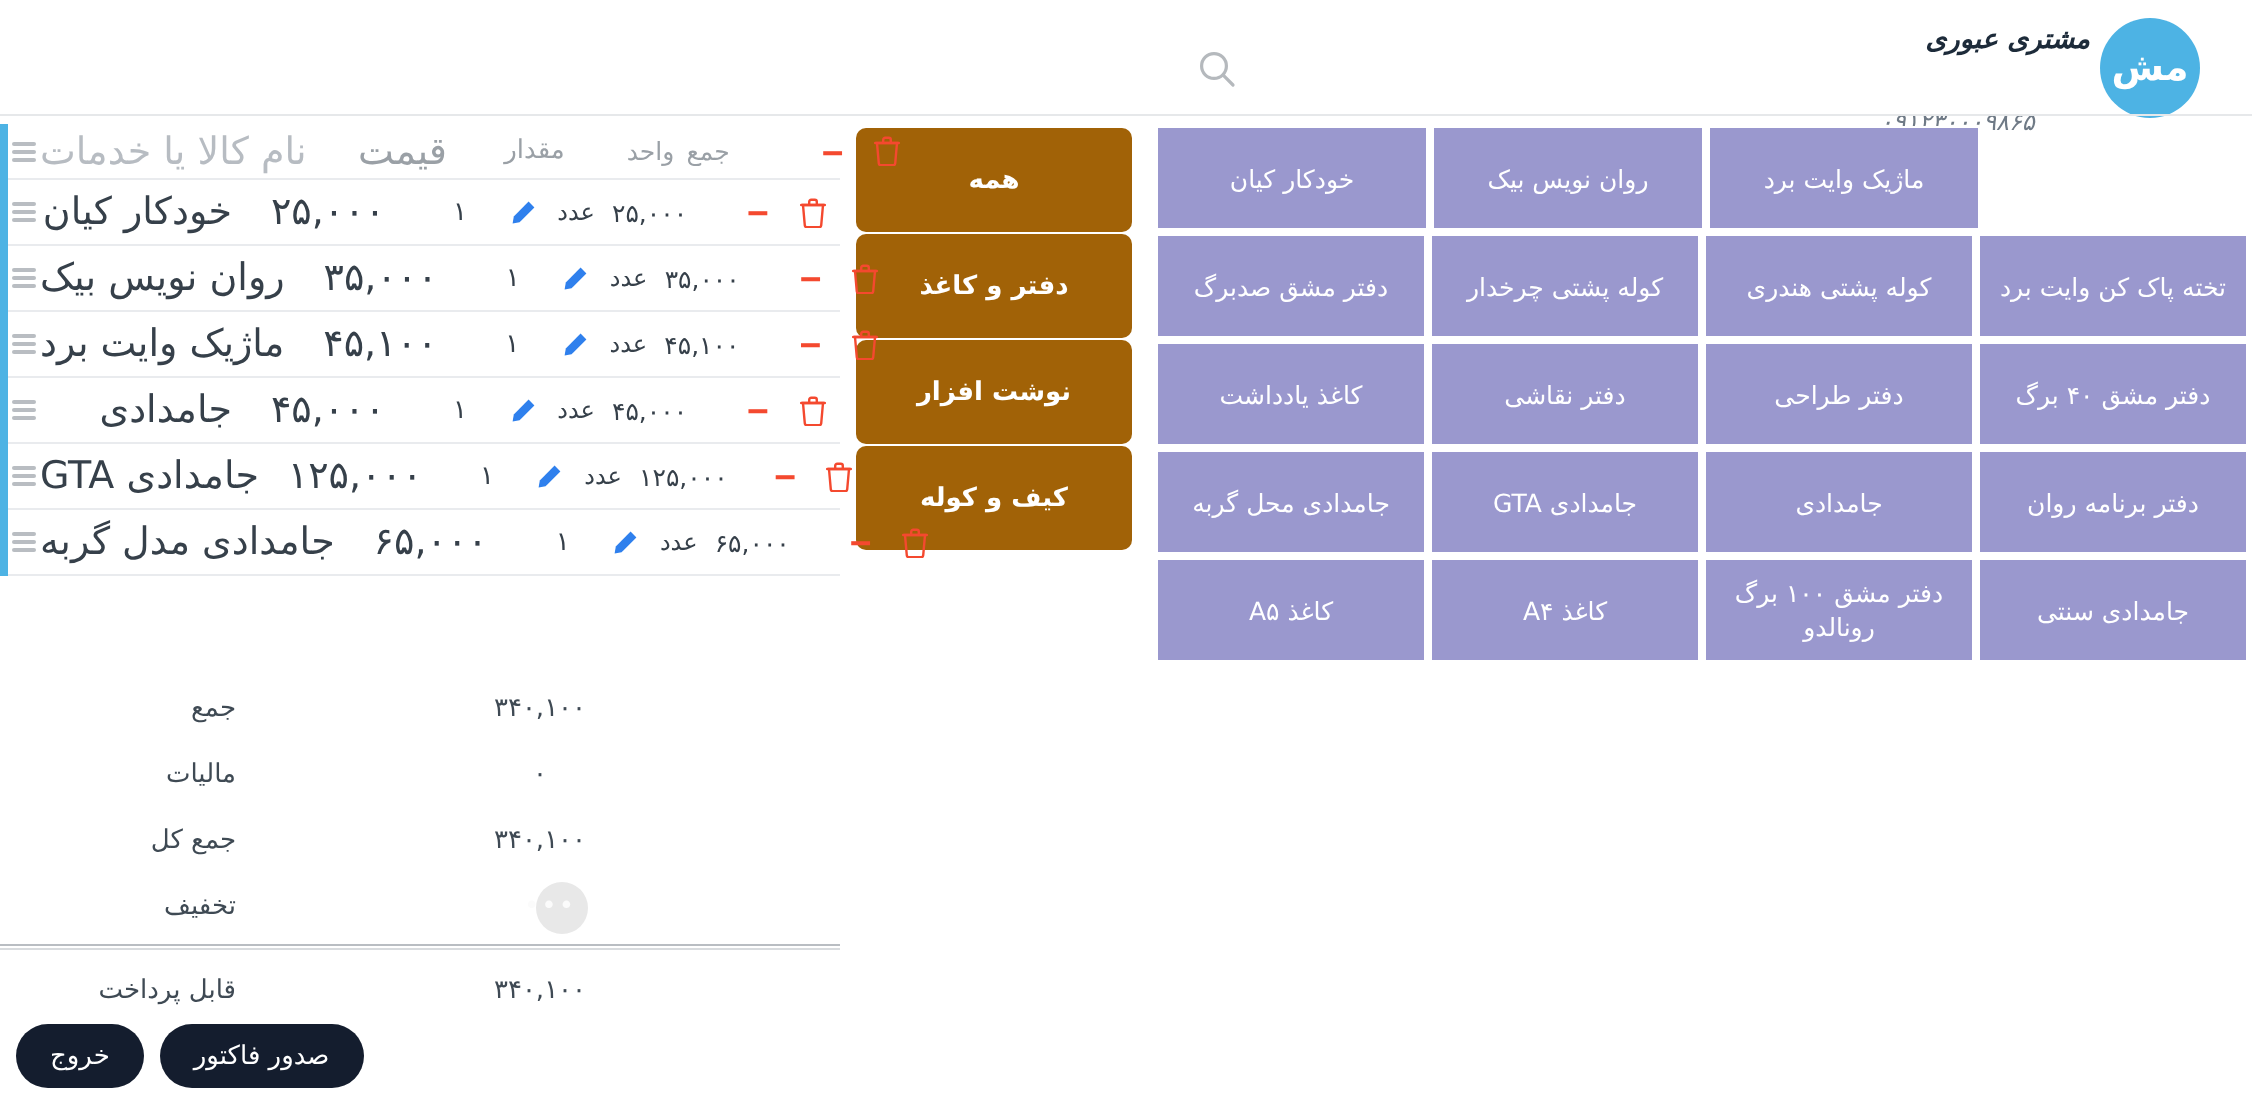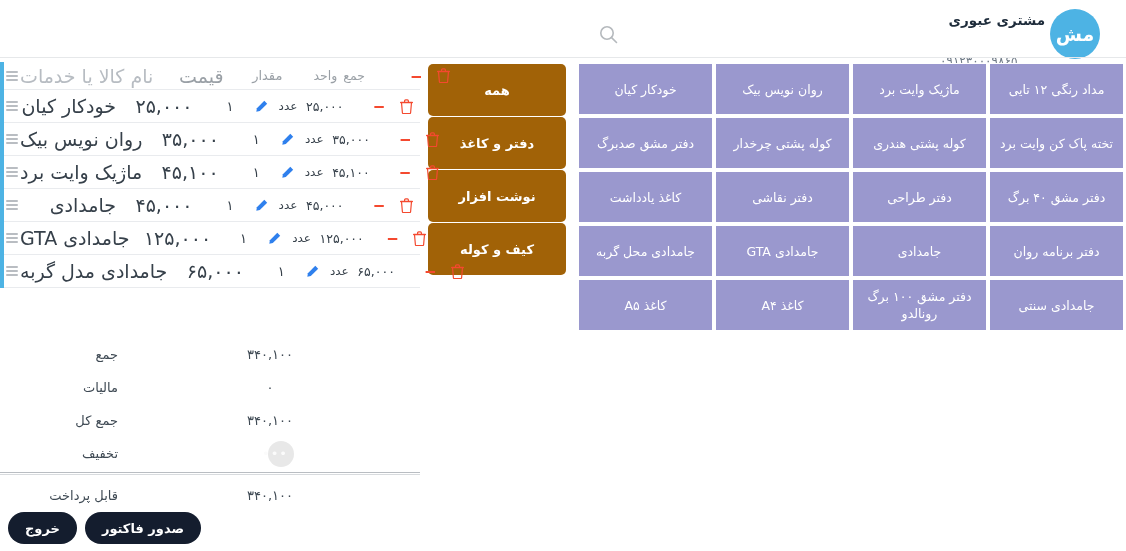--- a/index.html
+++ b/index.html
@@ -14,21 +14,21 @@
 
   
   .header { position:absolute; top:0; left:0; width:1126px; height:58px; }
   .avatar {
     position:absolute; top:9px; left:1050px;
     width:50px; height:50px; border-radius:50%;
     background:#4db3e4; color:#fff;
     display:flex; align-items:center; justify-content:center;
     font-size:19px; font-weight:bold; letter-spacing:-0.5px;
   }
-  .cust-block { position:absolute; top:10px; left:940px; width:105px; text-align:left; }
+  .cust-block { position:absolute; top:10px; left:940px; width:105px; text-align:left;font-style:italic; }
   .cust-name { font-size:13.5px; color:#1d2b3a; font-weight:bold; line-height:20px; text-align:right; }
   .cust-phone { font-size:12px; color:#6f7a86; line-height:18px; direction:ltr;margin-top:22px;}
   .search-wrap { position:absolute; top:24px; left:592px; width:28px; height:28px; }
   .search-wrap svg { display:block; }
   .header-divider { position:absolute; top:57px; left:0; width:1126px; height:1px; background:#e6e8ea; }
 
   
   .grid-panel { position:absolute; top:63px; left:576px; width:548px; }
   .tile-row { display:flex; flex-direction:row-reverse; }
   .tile {
@@ -88,21 +88,21 @@
     width:26px; height:26px; border-radius:50%; background:#e8e8e8;
     color:#fbfbfb; font-size:13px; line-height:24px; text-align:center;
     letter-spacing:1px; cursor:pointer; border:none; font-family:inherit;
   }
   .tot-sep { width:420px; height:3px; border-top:1px solid #b9bdc2; border-bottom:1px solid #d8dbde; margin:2px 0 4px 0; }
 
   
   .footer { position:absolute; top:512px; left:8px; display:flex; flex-direction:row-reverse; gap:8px; }
   .dark-btn {
     background:#141d2e; color:#ffffff; border:none; border-radius:20px;
-    height:32px; padding:0 17px; font-size:13px; font-family:inherit; font-weight:bold;
+    height:32px; padding:0 17px; font-size:13px; font-family:inherit; font-weight:normal;
     cursor:pointer;
   }
 </style>
 </head>
 <body>
 
 <div class="app">
 
   <div class="header">
     <div class="avatar">مش</div>
@@ -117,21 +117,20 @@
       </svg>
     </div>
     <div class="header-divider"></div>
   </div>
 
   <div class="grid-panel">
     <div class="tile-row">
       <div class="tile">خودکار کیان</div>
       <div class="tile">روان نویس بیک</div>
       <div class="tile">ماژیک وایت برد</div>
-      <div class="tile">مداد رنگی ۱۲ تایی</div>
     </div>
     <div class="tile-row">
       <div class="tile">دفتر مشق صدبرگ</div>
       <div class="tile">کوله پشتی چرخدار</div>
       <div class="tile">کوله پشتی هندری</div>
       <div class="tile">تخته پاک کن وایت برد</div>
     </div>
     <div class="tile-row">
       <div class="tile">کاغذ یادداشت</div>
       <div class="tile">دفتر نقاشی</div>

